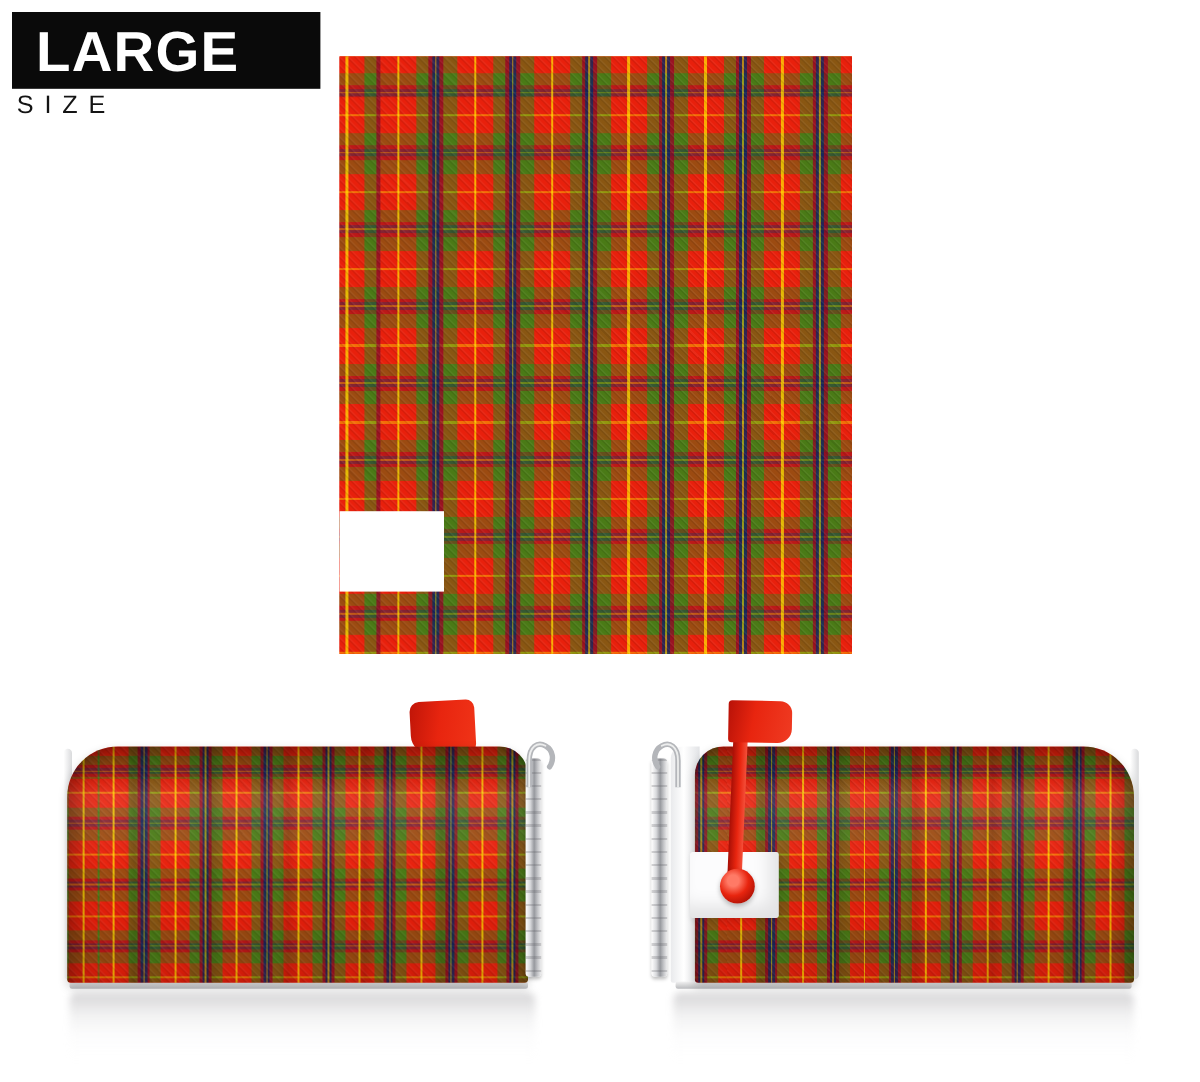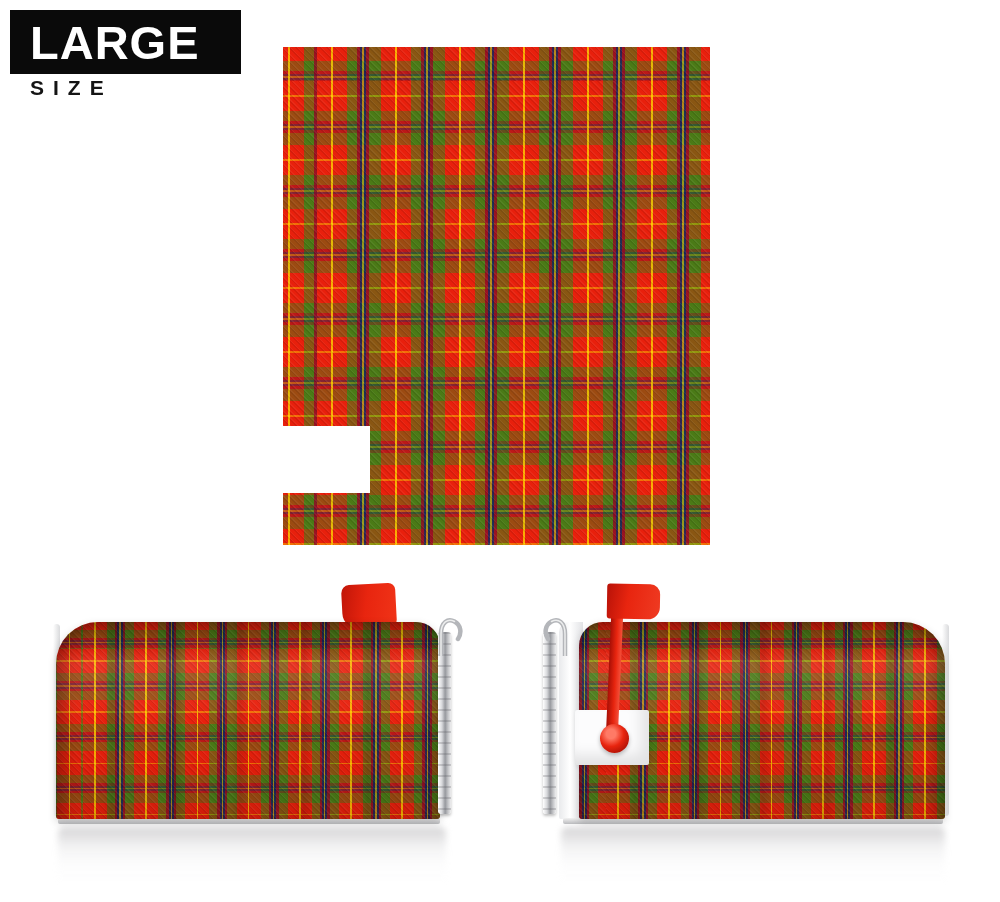--- a/index.html
+++ b/index.html
@@ -2,29 +2,29 @@
 <html><head>
 <meta charset="utf-8">
 <style>
   html,body{margin:0;padding:0;}
   body{
     width:1000px;height:902px;position:relative;background:#ffffff;
     font-family:"Liberation Sans", sans-serif;overflow:hidden;
   }
   
   .badge-box{
-    position:absolute;left:10px;top:10px;width:231px;height:64px;
+    position:absolute;left:10px;top:10px;width:257px;height:64px;
     background:#0a0a0a;display:flex;align-items:center;
   }
   .badge-title{
     color:#ffffff;font-weight:bold;font-size:47px;letter-spacing:1px;
     padding-left:20px;line-height:1;
   }
   .badge-subtitle{
-    position:absolute;left:30px;top:77px;color:#141414;font-weight:bold;
+    position:absolute;left:14px;top:77px;color:#141414;font-weight:normal;
     font-size:21px;letter-spacing:9px;line-height:1;
   }
 
   
   .tartan-lg{
     background-color:#e8200c;
     background-image:
       repeating-linear-gradient(45deg, rgba(0,0,0,0.08) 0 1.2px, rgba(255,255,255,0.05) 1.2px 2.4px, rgba(0,0,0,0) 2.4px 5px),
       repeating-linear-gradient(90deg,
         rgba(232,32,12,0.52) 0 14px, rgba(255,196,0,0.85) 14px 16px, rgba(232,32,12,0.52) 16px 30px,

